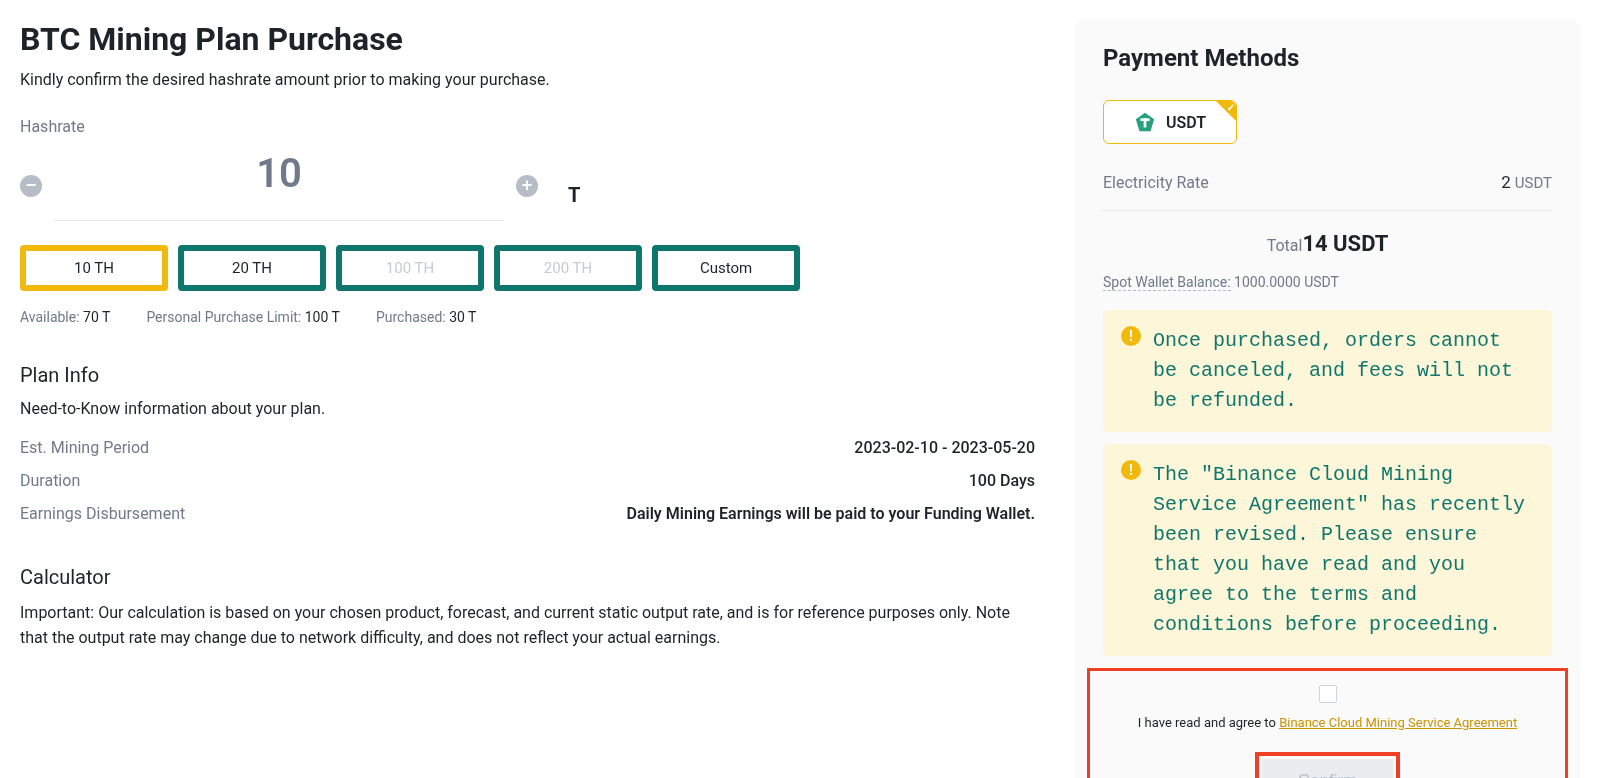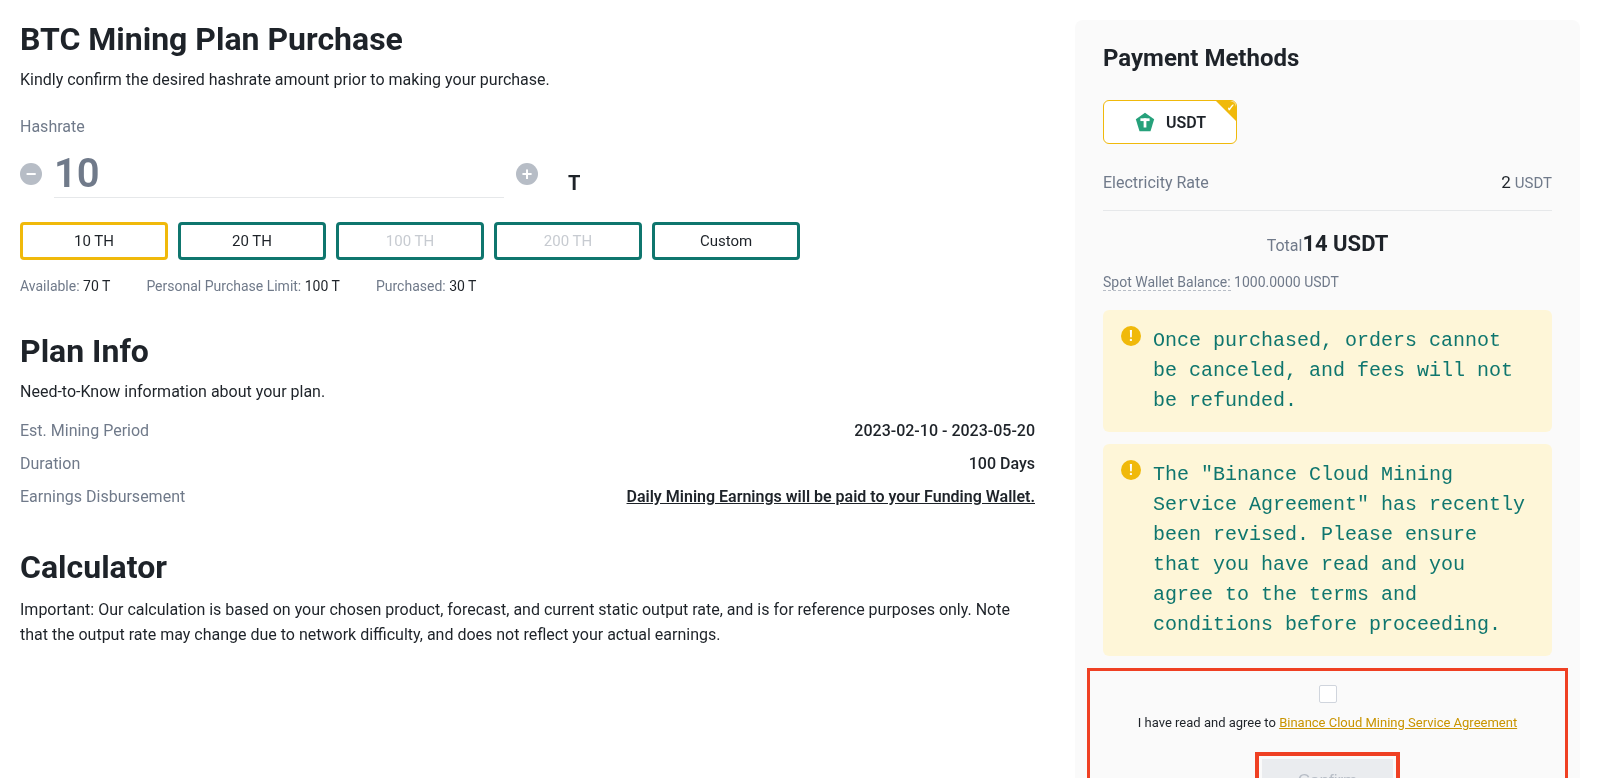--- a/index.html
+++ b/index.html
@@ -12,41 +12,41 @@
   }
   .container { display: flex; padding: 20px 20px; gap: 40px; }
   .left { flex: 1; }
   .right { width: 505px; background: #fafafa; border-radius: 8px; padding: 24px 0; }
   .right-inner { padding: 0 28px; }
   h1 { font-size: 32px; font-weight: 700; margin-bottom: 12px; }
   .subtitle { font-size: 16px; color: #1e2329; margin-bottom: 28px; }
   .field-label { font-size: 16px; color: #707a8a; margin-bottom: 14px; }
   .stepper { display: flex; align-items: center; gap: 12px; margin-bottom: 4px; }
   .stepper-btn { width: 22px; height: 22px; border-radius: 50%; background: #b7bdc6; color:#fff; display:flex; align-items:center; justify-content:center; border:none; cursor:pointer; font-size:18px; font-weight:bold; }
-  .stepper-value-wrap { display:flex; flex-direction:column; flex:0 0 450px; }
+  .stepper-value-wrap { display:flex; flex-direction:column; align-items:center; flex:0 0 450px;gap:23px; }
   .stepper-value { font-size: 40px; font-weight: 600; color: #707a8a; }
   .stepper-underline { border-bottom:1px solid #e6e8ea; width:100%; margin-top:0; }
   .stepper-unit { font-size: 20px; font-weight: 700; color: #1e2329; margin-left:18px; margin-top: 18px; }
   .preset-row { display: flex; gap: 10px; margin-top: 24px; margin-bottom:18px; }
   .preset {
-    flex:1; max-width:148px; height:38px; border:3px solid #0f766e; border-radius:4px;
+    flex:1; max-width:148px; height:46px; border:6px solid #0f766e; border-radius:4px;
     display:flex; align-items:center; justify-content:center; font-size:15px; color:#c7cbd1; cursor:pointer; background:#fff;
   }
   .preset.active { border-color:#f0b90b; color:#1e2329; }
   .preset.enabled { color:#1e2329; }
   .limits { display:flex; gap:36px; font-size:14px; color:#707a8a; margin-bottom:38px; }
   .limits span.val { color:#1e2329; }
 
-  h2 { font-size:32px; font-weight:700; margin-bottom:12px; }
+  h2 { font-size:20px; font-weight:400; margin-bottom:12px; }
   .section-desc { font-size:16px; color:#1e2329; margin-bottom:20px; }
   .info-row { display:flex; justify-content:space-between; font-size:16px; margin-bottom:14px; }
   .info-row .label { color:#707a8a; }
   .info-row .value { color:#1e2329; font-weight:500; }
   .plan-info { margin-bottom:42px; }
-  .info-row.earnings .value { font-weight: 600; text-decoration: underline; }
+  .info-row.earnings .value { font-weight: 600; }
 
   .calc-desc { font-size:16px; line-height:1.55; color:#1e2329; }
 
   .right h2 { font-size:24px; font-weight:700; margin-bottom:28px; }
   .payment-chip {
     position:relative; display:inline-flex; align-items:center; gap:10px;
     border:1px solid #f0b90b; border-radius:6px; padding:10px 30px; font-weight:600; font-size:16px;
     margin-bottom:28px; background:#fff;
   }
   .payment-chip .corner {

